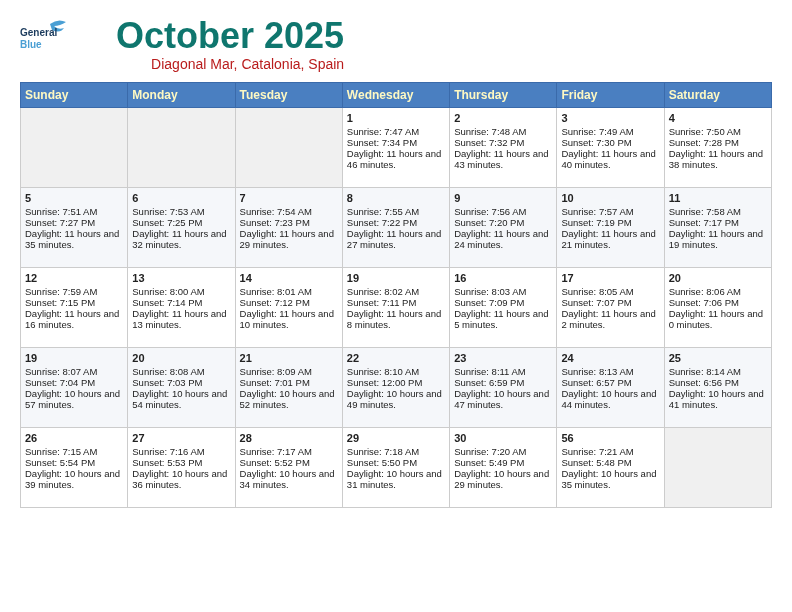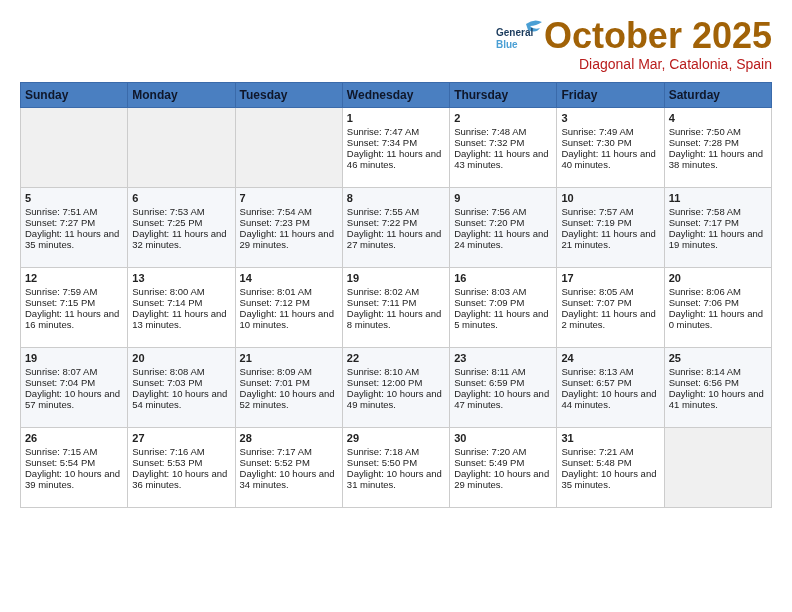--- a/index.html
+++ b/index.html
@@ -6,49 +6,50 @@
     body {
       font-family: Arial, sans-serif;
       background: #fff;
       width: 792px;
       min-height: 612px;
       padding: 16px 20px;
     }
     .header {
       display: flex;
       align-items: flex-start;
-      justify-content: flex-end;
+      justify-content: flex-start;
       margin-bottom: 10px;
+      gap: 48px;
     }
     .logo {
       display: flex;
       flex-direction: column;
       align-items: flex-start;
     }
     .title-block {
       text-align: right;
     }
     .month-title {
       font-size: 36px;
       font-weight: bold;
-      color: #a16207;
+      color: #0f766e;
       line-height: 1.1;
     }
     .location {
       font-size: 14px;
       color: #b91c1c;
     }
     table {
       width: 100%;
       border-collapse: collapse;
       table-layout: fixed;
     }
     thead th {
       background: #4a7fc1;
-      color: #0f172a;
+      color: #fef9c3;
       font-size: 12px;
       font-weight: bold;
       padding: 5px 4px;
       text-align: left;
       border: 1px solid #3a6aaa;
     }
     td {
       border: 1px solid #ccc;
       vertical-align: top;
       padding: 4px 4px;
@@ -293,21 +294,21 @@
           <div>Sunset: 5:50 PM</div>
           <div>Daylight: 10 hours and 31 minutes.</div>
         </td>
         <td>
           <span class="day-num">30</span>
           <div>Sunrise: 7:20 AM</div>
           <div>Sunset: 5:49 PM</div>
           <div>Daylight: 10 hours and 29 minutes.</div>
         </td>
         <td>
-          <span class="day-num">31</span>
+          <span class="day-num">56</span>
           <div>Sunrise: 7:21 AM</div>
           <div>Sunset: 5:48 PM</div>
           <div>Daylight: 10 hours and 35 minutes.</div>
         </td>
         <td class="cell-empty"></td>
       </tr>
     </tbody>
 </table>
 
 </body></html>

